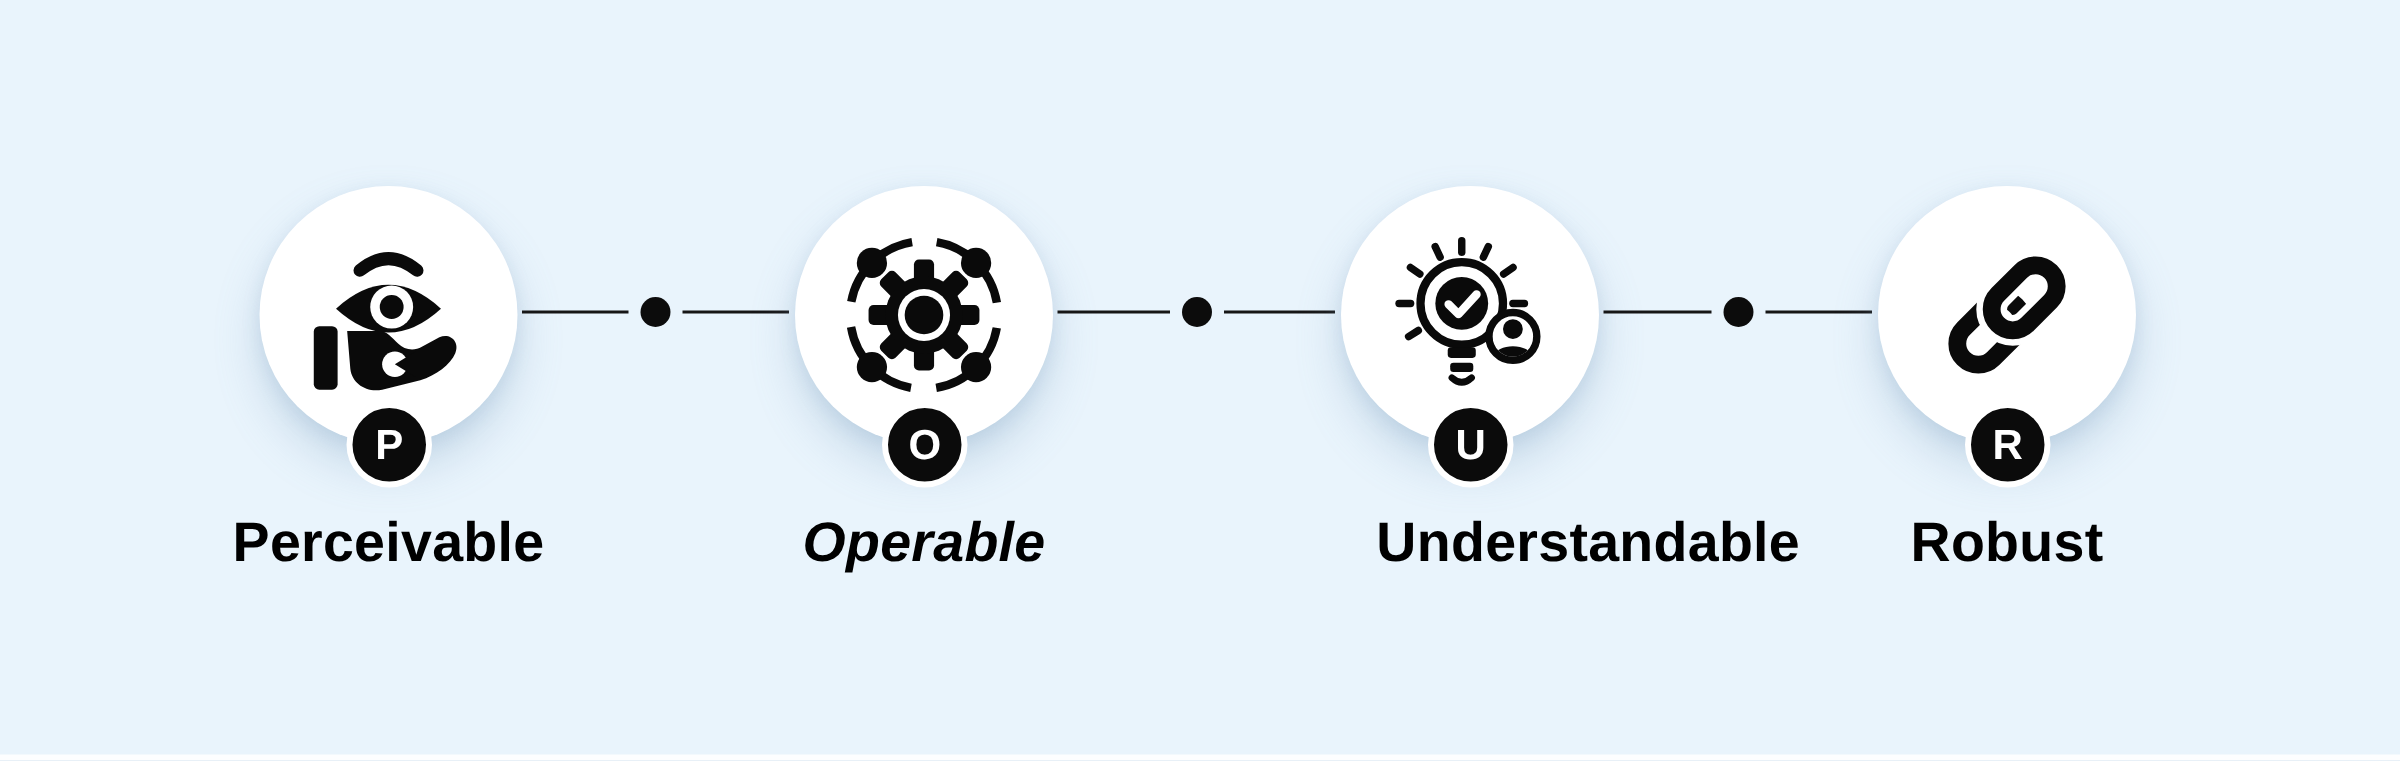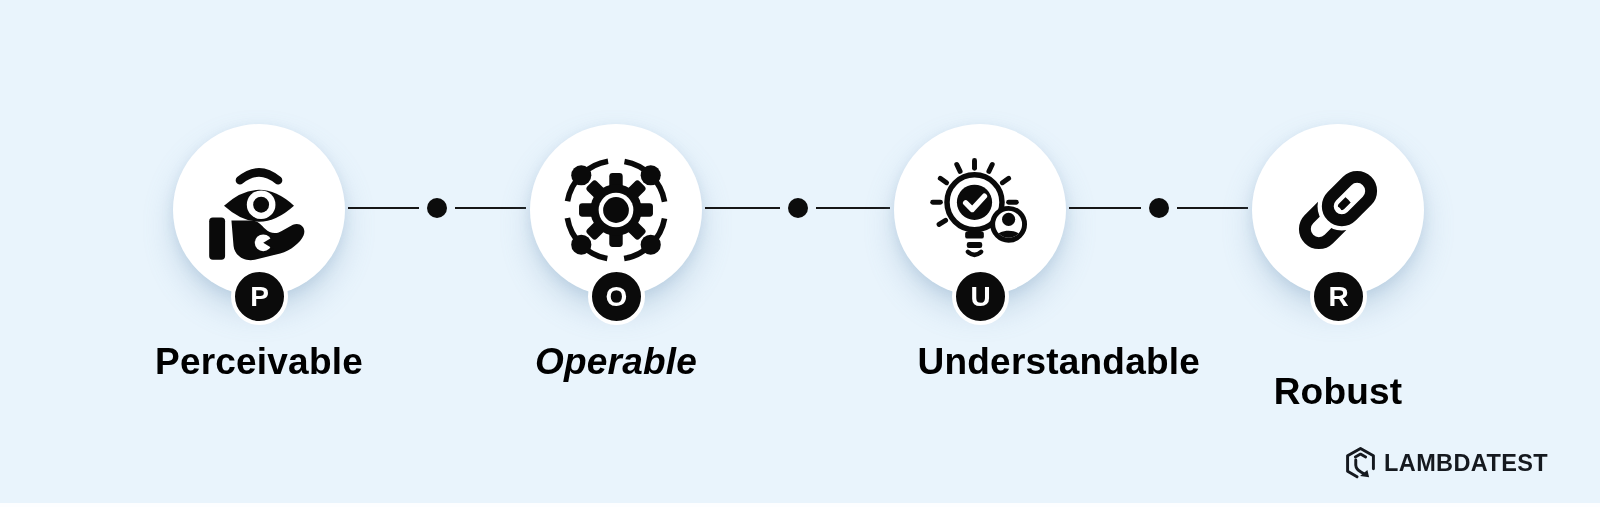--- a/index.html
+++ b/index.html
@@ -152,26 +152,17 @@
       <g transform="rotate(-45 50 50)">
         <rect x="12" y="37" width="46" height="26" rx="13" fill="none" stroke="#0a0a0a" stroke-width="11"></rect>
         <rect x="42" y="37" width="46" height="26" rx="13" fill="none" stroke="#ffffff" stroke-width="19"></rect>
         <rect x="42" y="37" width="46" height="26" rx="13" fill="none" stroke="#0a0a0a" stroke-width="11"></rect>
       </g>
     </svg>
   </div>
   <div class="badge" style="left:1310px; top:268px;">
     <span>R</span>
   </div>
-  <div class="node-label" style="left:1138px;margin-top:30px;">Robust</div>
+  <div class="node-label" style="left:1138px;">Robust</div>
 
-  <div class="logo">
-    <svg width="31" height="35" viewBox="0 0 36 40">
-      <path d="M33 26 L33 11 L18 2.5 L3 11 L3 29 L14 35.5" fill="none" stroke="#15191f" stroke-width="3.4" stroke-linejoin="round" stroke-linecap="round"></path>
-      <path d="M12 12.5 L18 9 L24 12.5" fill="none" stroke="#15191f" stroke-width="3.2" stroke-linejoin="round" stroke-linecap="round"></path>
-      <path d="M12.5 16 L12.5 22 Q13 27 18 29.5 L23 32.5" fill="none" stroke="#15191f" stroke-width="3.4" stroke-linecap="round"></path>
-      <path d="M28 36 L17.5 34.5 L26 27.5 Z" fill="#15191f"></path>
-    </svg>
-    <span class="logo-text">LAMBDATEST</span>
-  </div>
 
   <div class="bottom-strip"></div>
 </div>
 
 </body></html>

